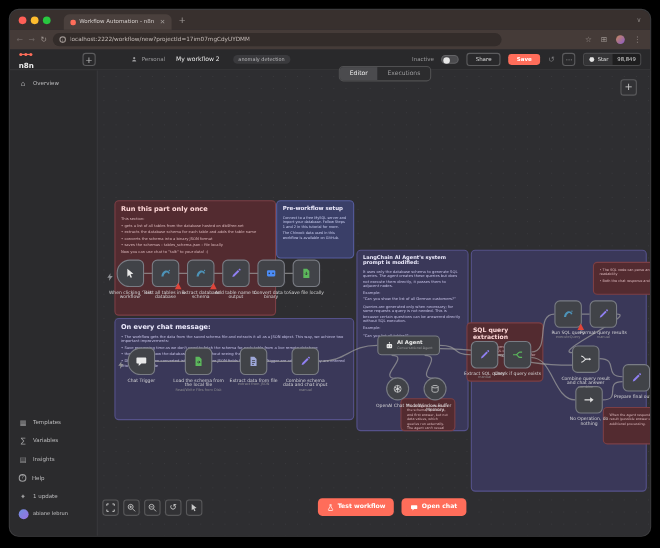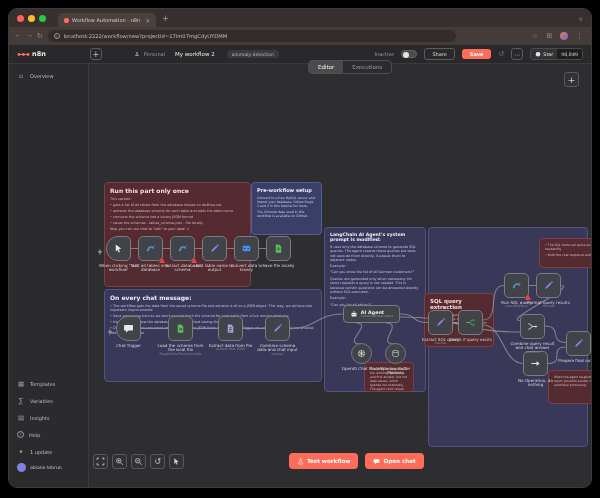--- a/index.html
+++ b/index.html
@@ -23,21 +23,21 @@
   .urlpill{flex:1;height:12px;background:#332c2a;border-radius:6px;display:flex;align-items:center;
            padding:0 6px;gap:4px;max-width:408px;}
   .urlpill .info{width:6px;height:6px;border:0.8px solid #9c938f;border-radius:50%;color:#9c938f;
            font-size:4px;display:flex;align-items:center;justify-content:center;flex:none;}
   .url{font-size:5.2px;color:#c6bdb9;white-space:nowrap;overflow:hidden;}
   .tright{display:flex;align-items:center;gap:8px;margin-left:auto;padding-right:2px;}
   .avatarmini{width:8px;height:8px;border-radius:50%;background:linear-gradient(135deg,#c98a5a,#8a5ac9);}
   
   .appheader{height:19px;background:#29292b;border-bottom:1px solid #3a3a3c;display:flex;align-items:center;
              padding:0 8px;gap:6px;}
-  .logo{display:flex;align-items:center;gap:2px;}
+  .logo{display:flex;align-items:center;gap:2px;flex-direction:column;}
   .logo svg{width:13px;height:9px;}
   .logo .lt{font-size:6.5px;font-weight:bold;color:#ececec;}
   .sqbtn{width:12px;height:12px;border:1px solid #5c5c5e;border-radius:3px;color:#c0c0c0;font-size:8px;
          display:flex;align-items:center;justify-content:center;margin-left:38px;}
   .crumb{display:flex;align-items:center;gap:4px;margin-left:26px;}
   .crumb svg{width:6px;height:6px;}
   .proj{font-size:5px;color:#9a9a9c;}
   .wftitle{font-size:5.5px;color:#e9e9e9;margin-left:6px;}
   .tagpill{font-size:4.5px;color:#b9b9bb;background:#3a3a3d;border-radius:6px;padding:1.5px 5px;margin-left:8px;}
   .hright{margin-left:auto;display:flex;align-items:center;gap:7px;}

